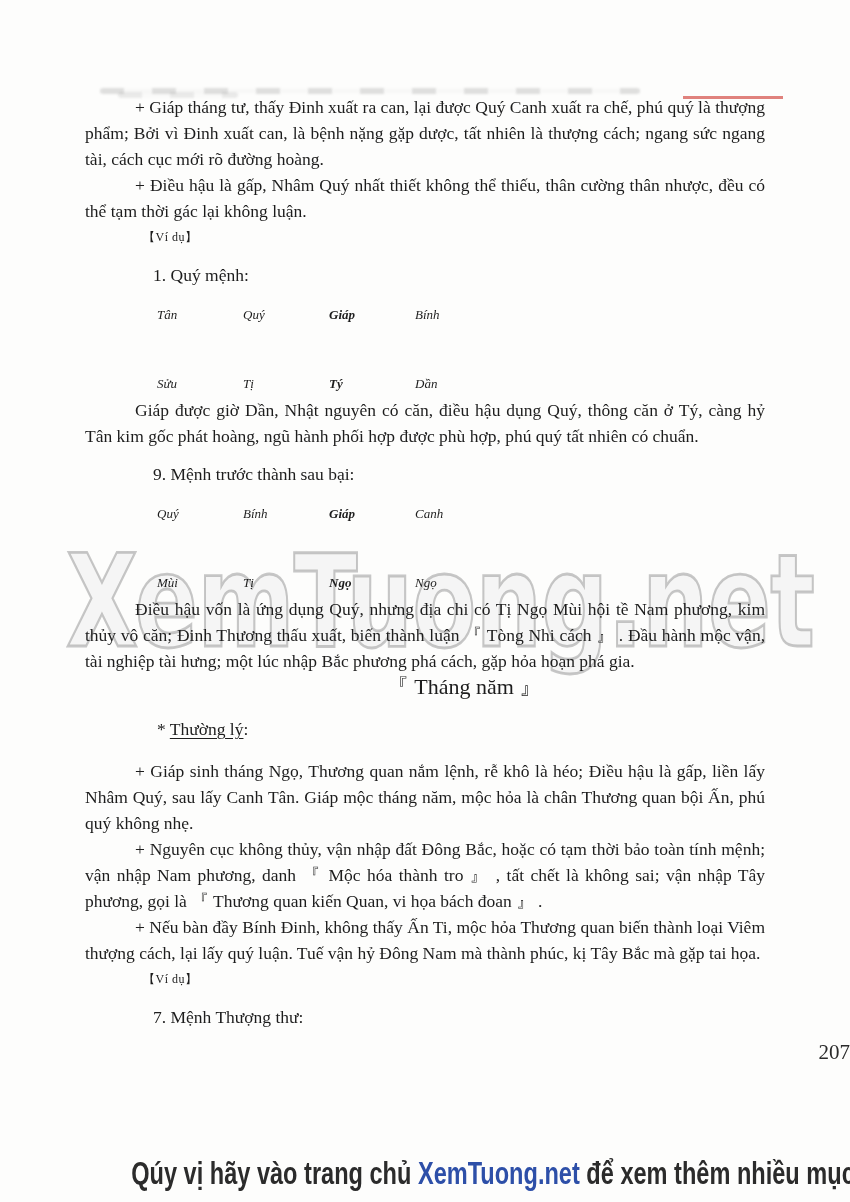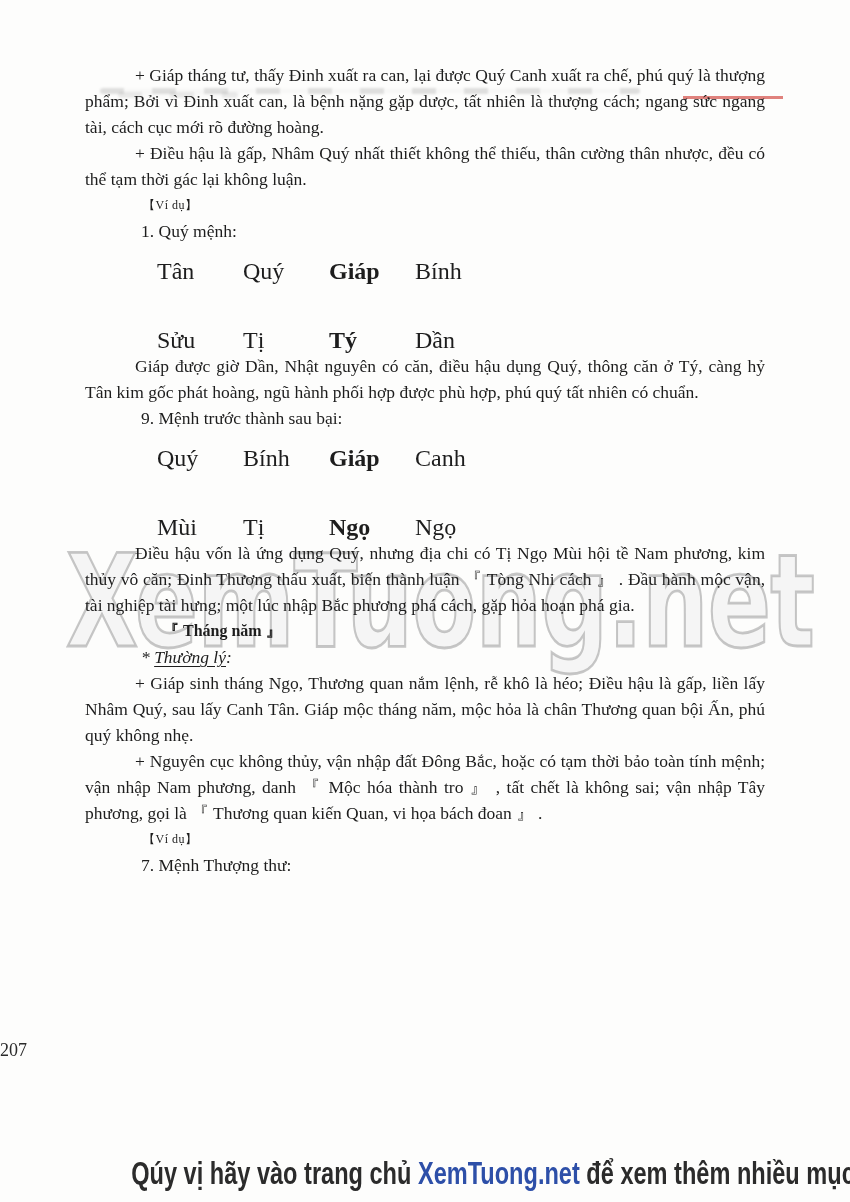--- a/index.html
+++ b/index.html
@@ -7,45 +7,45 @@
     position:relative;
     width:850px;height:1202px;
     margin:0 auto;
     background:#fdfdfc;
     overflow:hidden;
     font-family:"Liberation Serif","DejaVu Serif","DejaVu Sans",serif;
     color:#1d1d1d;
   }
   .content{
     position:relative;z-index:2;
-    padding:62px 85px 0 85px;
+    padding:94px 85px 0 85px;
     font-size:17.5px;line-height:26px;
   }
   p.body{
     margin:0;text-align:justify;text-indent:50px;
   }
   .m8{margin-top:8px}.m6{margin-top:6px}.m4{margin-top:4px}
   .m14{margin-top:14px}.m16{margin-top:16px}.m26{margin-top:43px}
   .example-heading{
     margin:0;font-size:12px;font-weight:normal;
     padding-left:58px;letter-spacing:.5px;
   }
-  .list-item{margin:0;padding-left:56px;font-family:Liberation Serif, serif;}
-  .pillar-row{display:flex;padding-left:72px;font-size:24px;}
+  .list-item{margin:12px;padding-left:56px;font-family:Liberation Serif, serif;}
+  .pillar-row{display:flex;padding-left:72px;font-size:13px;font-style:italic;}
   .pillar-cell{width:86px;flex:0 0 86px;}
   .pillar-cell.bold{font-weight:bold;}
   .section-heading{
-    margin:0;padding-left:78px;font-weight:bold;font-size:16px;
+    margin:0;padding-left:78px;font-weight:normal;font-size:22px;text-align:center;
   }
-  .star-label{margin:0;padding-left:56px;font-style:italic;}
+  .star-label{margin:16px;padding-left:56px;}
   .star-label .ul{text-decoration:underline;text-underline-offset:3px;}
   .quote-italic{margin-top:12px;}
   .page-number{
     position:absolute;z-index:2;left:0;top:1040px;width:100%;
-    text-align:left;font-size:18px;color:#2a2a2a;
+    text-align:right;font-size:21px;color:#2a2a2a;
   }
   .watermark{
     position:absolute;z-index:1;left:66px;top:528px;
     white-space:nowrap;
     font-family:"DejaVu Sans","Liberation Sans",sans-serif;
     font-weight:bold;font-size:110px;letter-spacing:-1px;
     transform:scale(0.85,1.16);transform-origin:left top;
     color:rgba(225,225,225,0.28);
     -webkit-text-stroke:2.4px rgba(145,145,145,0.5);
   }
@@ -127,20 +127,21 @@
 
     <p class="section-heading m4">『 Tháng năm 』</p>
 
     <p class="star-label m6"><span>* </span><span class="ul">Thường lý</span><span>:</span></p>
 
     <p class="body m4">+ Giáp sinh tháng Ngọ, Thương quan nắm lệnh, rễ khô là héo; Điều hậu là gấp, liền lấy Nhâm Quý, sau lấy Canh Tân. Giáp mộc tháng năm, mộc hỏa là chân Thương quan bội Ấn, phú quý không nhẹ.</p>
 
 
     <p class="body m4"><span>+ Nguyên cục không thủy, vận nhập đất Đông Bắc, hoặc có tạm thời bảo toàn tính mệnh; vận nhập Nam phương, danh </span><span>『 </span><span class="quote-italic">Mộc hóa thành tro</span><span> 』</span><span> , tất chết là không sai; vận nhập Tây phương, gọi là </span><span>『 </span><span class="quote-italic">Thương quan kiến Quan, vi họa bách đoan</span><span> 』</span><span> .</span></p>
 
+    <p class="body m8">+ Nếu bàn đầy Bính Đinh, không thấy Ấn Ti, mộc hỏa Thương quan biến thành loại Viêm thượng cách, lại lấy quý luận. Tuế vận hỷ Đông Nam mà thành phúc, kị Tây Bắc mà gặp tai họa.</p>
 
     <p class="example-heading m6">【Ví dụ】</p>
 
     <p class="list-item m6">7. Mệnh Thượng thư:</p>
 
   </div>
 
   <div class="page-number">207</div>
 
   <div class="footer-banner">

